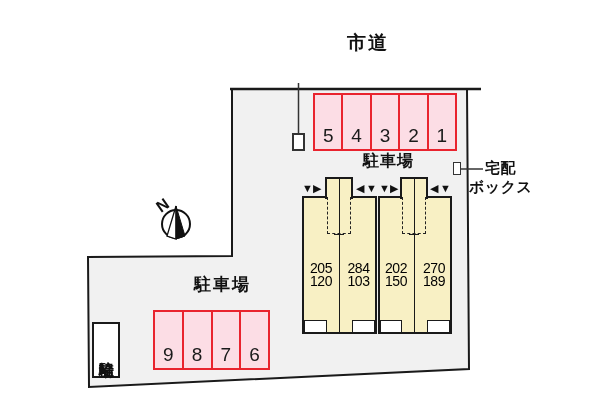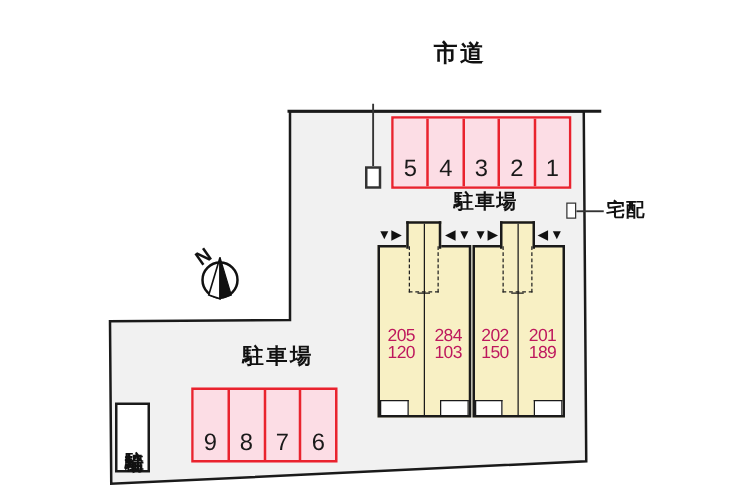--- a/index.html
+++ b/index.html
@@ -54,21 +54,21 @@
   .stair-tick { position: absolute; z-index: 3; height: 1.5px; background: #1a1a1a; }
   .entry-box {
     position: absolute; z-index: 2;
     background: #ffffff;
     border: 1.5px solid #1a1a1a; border-bottom: none;
   }
   .unit-label {
     position: absolute; z-index: 4;
     text-align: center;
     font-size: 14px; line-height: 12.5px; letter-spacing: -0.5px;
-    color: #be185d;
+    color: #000000;
   }
   .arrow {
     position: absolute; z-index: 4;
     font-size: 11px; line-height: 10px; color: #111;
   }
 
   
   .garbage-box {
     position: absolute; z-index: 3;
     width: 13px; height: 18px;
@@ -124,20 +124,21 @@
     <div class="parking-cell">5</div>
     <div class="parking-cell">4</div>
     <div class="parking-cell">3</div>
     <div class="parking-cell">2</div>
     <div class="parking-cell">1</div>
   </div>
   <div class="jp-label t-park" style="left:363px; top:151px;">駐車場</div>
 
   <div class="delivery-box-shape" style="left:453px; top:162px;"></div>
   <div class="jp-label t-deliv" style="left:485px; top:159px;">宅配</div>
+  <div class="jp-label t-deliv" style="left:469px; top:178px;">ボックス</div>
 
   <div class="bldg-block" style="left:302px; top:196px; width:75px; height:138px;"></div>
   <div class="bldg-block" style="left:378px; top:196px; width:74px; height:138px;"></div>
 
   <div class="bldg-stair-top" style="left:325px; top:177px; width:28px; height:22px;"></div>
   <div class="bldg-stair-top" style="left:400px; top:177px; width:28px; height:22px;"></div>
 
   <div class="stair-dashed" style="left:327px; top:197px; width:24px; height:37px;"></div>
   <div class="stair-dashed" style="left:402px; top:197px; width:24px; height:37px;"></div>
 
@@ -161,21 +162,21 @@
   </div>
   <div class="unit-label" style="left:340px; top:262px; width:37px;">
     <div>284</div>
     <div>103</div>
   </div>
   <div class="unit-label" style="left:378px; top:262px; width:36px;">
     <div>202</div>
     <div>150</div>
   </div>
   <div class="unit-label" style="left:416px; top:262px; width:36px;">
-    <div>201</div>
+    <div>270</div>
     <div>189</div>
   </div>
 
   <div class="entry-box" style="left:304px; top:320px; width:23px; height:12px;"></div>
   <div class="entry-box" style="left:352px; top:320px; width:23px; height:12px;"></div>
   <div class="entry-box" style="left:380px; top:320px; width:22px; height:12px;"></div>
   <div class="entry-box" style="left:427px; top:320px; width:23px; height:12px;"></div>
 
   <div class="jp-label t-park-b" style="left:194px; top:273px;">駐車場</div>
   <div class="parking-row" style="left:153px; top:310px; width:117px; height:60px;">

